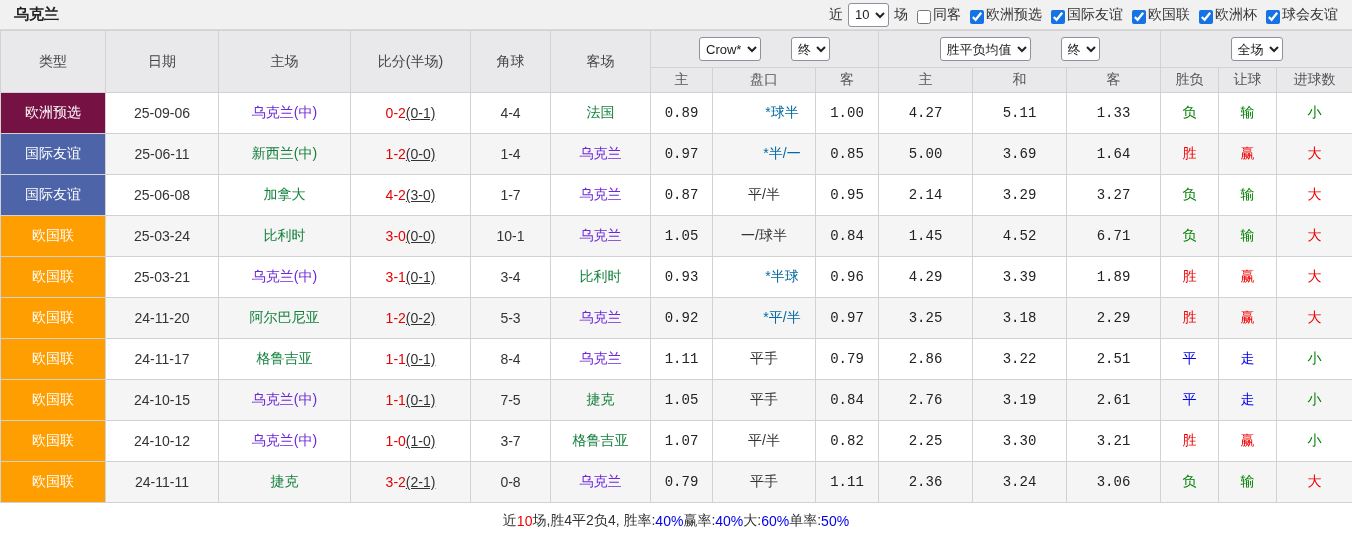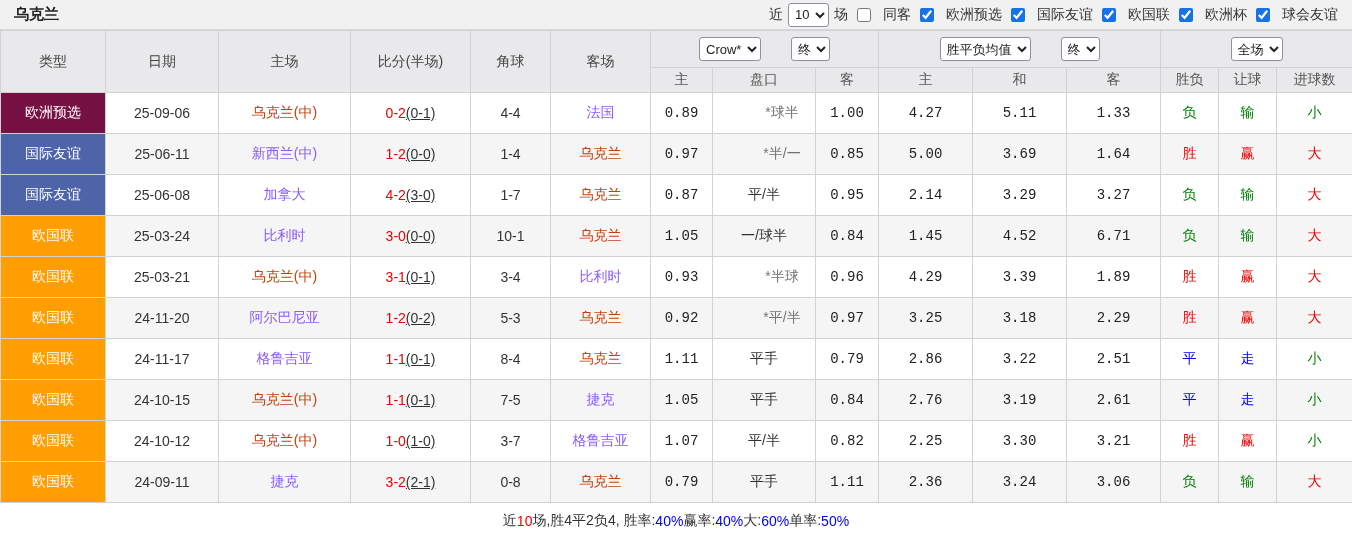--- a/index.html
+++ b/index.html
@@ -14,21 +14,21 @@
   
   .topbar{
     display:flex; align-items:center;
     height:30px; background:#f1f1f1;
     padding:0 14px;
     border-bottom:1px solid #d8d8d8;
   }
   .title{ font-weight:bold; font-size:15px; color:#222; }
   .controls{ margin-left:auto; display:flex; align-items:center; color:#333; }
   .controls select{ margin:0 5px; }
-  .controls label{ display:flex; align-items:center; cursor:pointer;gap:10px; }
+  .controls label{ display:flex; align-items:flex-end; cursor:pointer; }
   input[type=checkbox]{
     width:14px; height:14px; margin:0 2px 0 9px;
     accent-color:#1673e6;
   }
   select{
     height:24px; font-size:13px; color:#222;
     border:1px solid #8f8f9d; border-radius:3px;
     background:#fff; padding:0 2px;
   }
   
@@ -38,27 +38,27 @@
     text-align:center; padding:0;
     white-space:nowrap; overflow:hidden;
   }
   thead th{ background:#e9e9eb; font-weight:normal; color:#444; }
   tr.h1 th{ height:37px; }
   tr.h2 th{ height:25px; color:#555; }
   .selwrap{ display:flex; justify-content:center; align-items:flex-start; gap:30px; }
   tbody td{ height:41px; }
   tbody tr:nth-child(even) td{ background:#f5f5f5; }
   td.league{ color:#fff; }
-  .team{ color:#8b5cf6; }
-  .team.hl{ color:#c2410c; }
+  .team{ color:#15803d; }
+  .team.hl{ color:#6d28d9; }
   .num{ color:#222;font-family:Liberation Mono, monospace; }
   .sc{ color:#e60000; }
   .half{ color:#333;text-decoration:underline; }
   .hc{ color:#333; }
-  .hc.star{ color:#737373;padding-left:36px; }
+  .hc.star{ color:#0369a1;padding-left:36px; }
   .red{ color:#ee0000; }
   .blue{ color:#0000ee; }
   .green{ color:#008000; }
   .dark{ color:#333; }
   
   .footer{
     height:36px; display:flex; align-items:center; justify-content:center;
     font-size:14px; background:#fff;
   }
 </style>
@@ -317,21 +317,21 @@
         <td class="num">0.82</td>
         <td class="num">2.25</td>
         <td class="num">3.30</td>
         <td class="num">3.21</td>
         <td class="red">胜</td>
         <td class="red">赢</td>
         <td class="green">小</td>
       </tr>
       <tr>
         <td class="league" style="background: rgb(255, 158, 1);">欧国联</td>
-        <td>24-09-11</td>
+        <td>24-11-11</td>
         <td class="team">捷克</td>
         <td><span class="sc">3-2</span><span class="half">(2-1)</span></td>
         <td>0-8</td>
         <td class="team hl">乌克兰</td>
         <td class="num">0.79</td>
         <td class="hc">平手</td>
         <td class="num">1.11</td>
         <td class="num">2.36</td>
         <td class="num">3.24</td>
         <td class="num">3.06</td>

